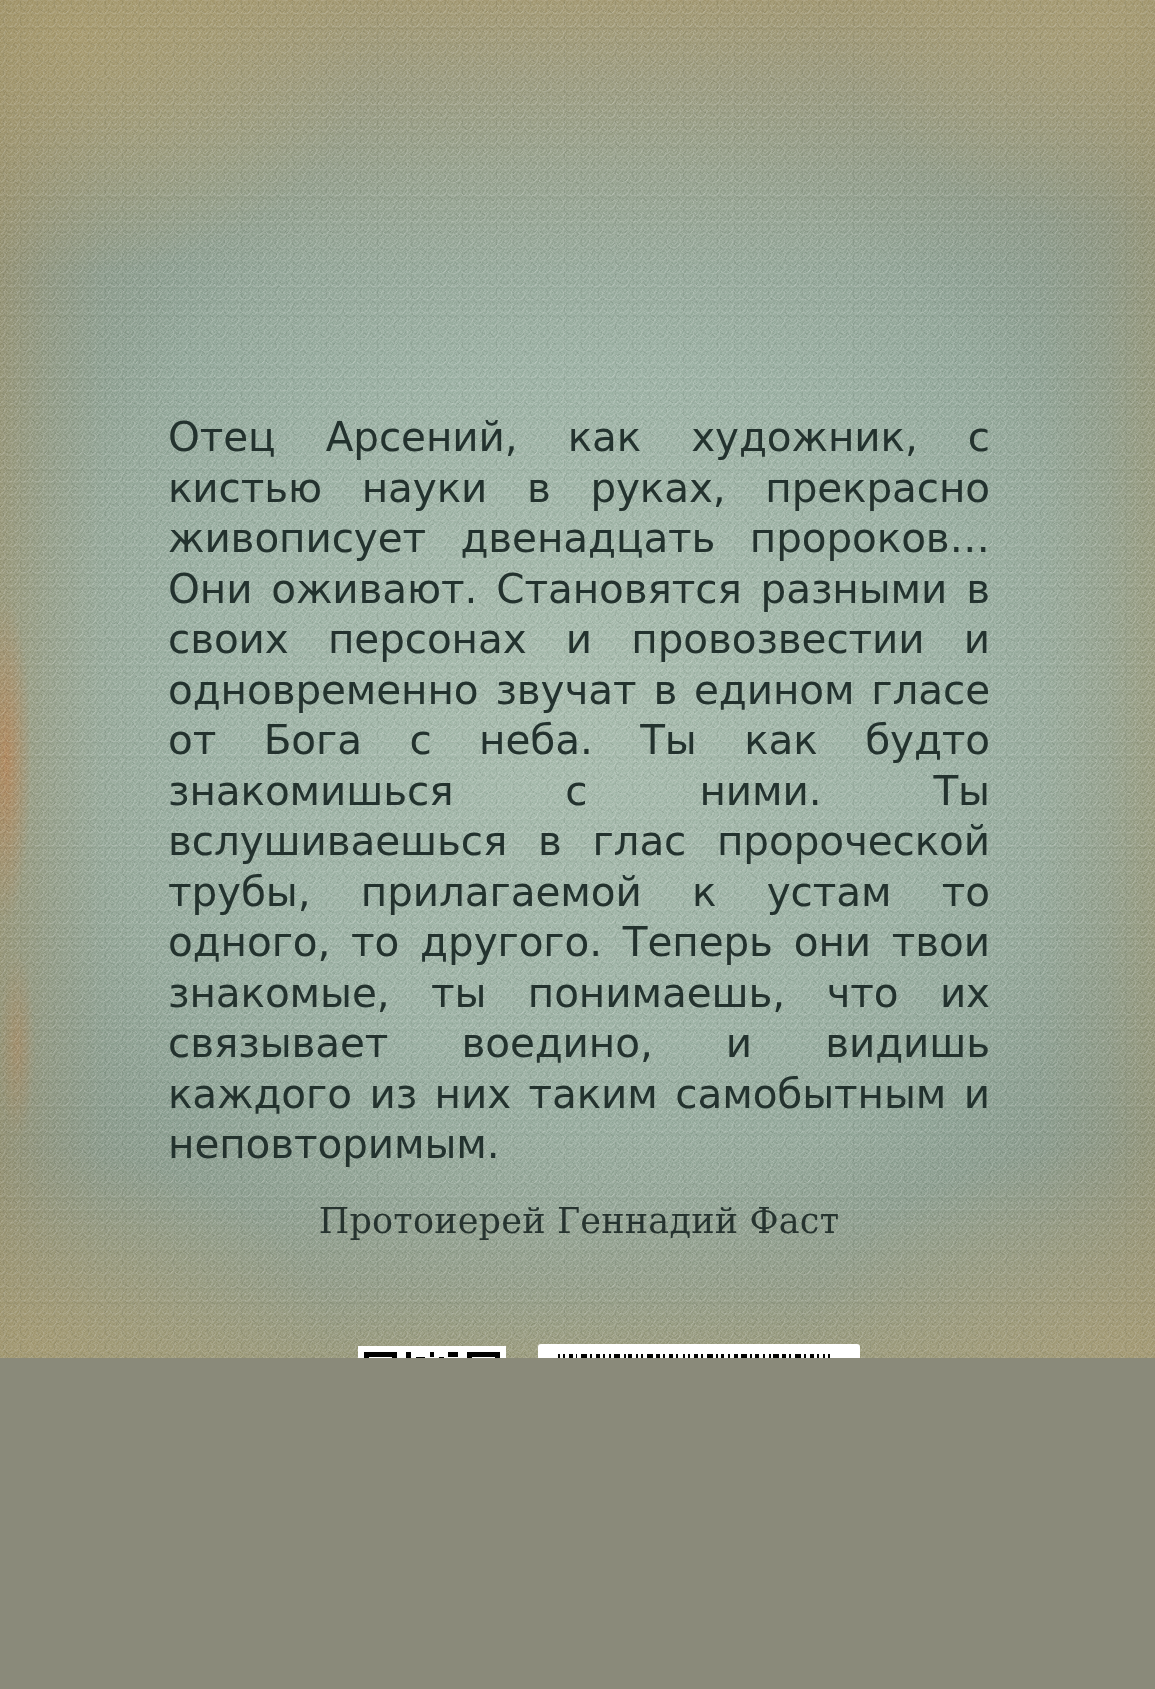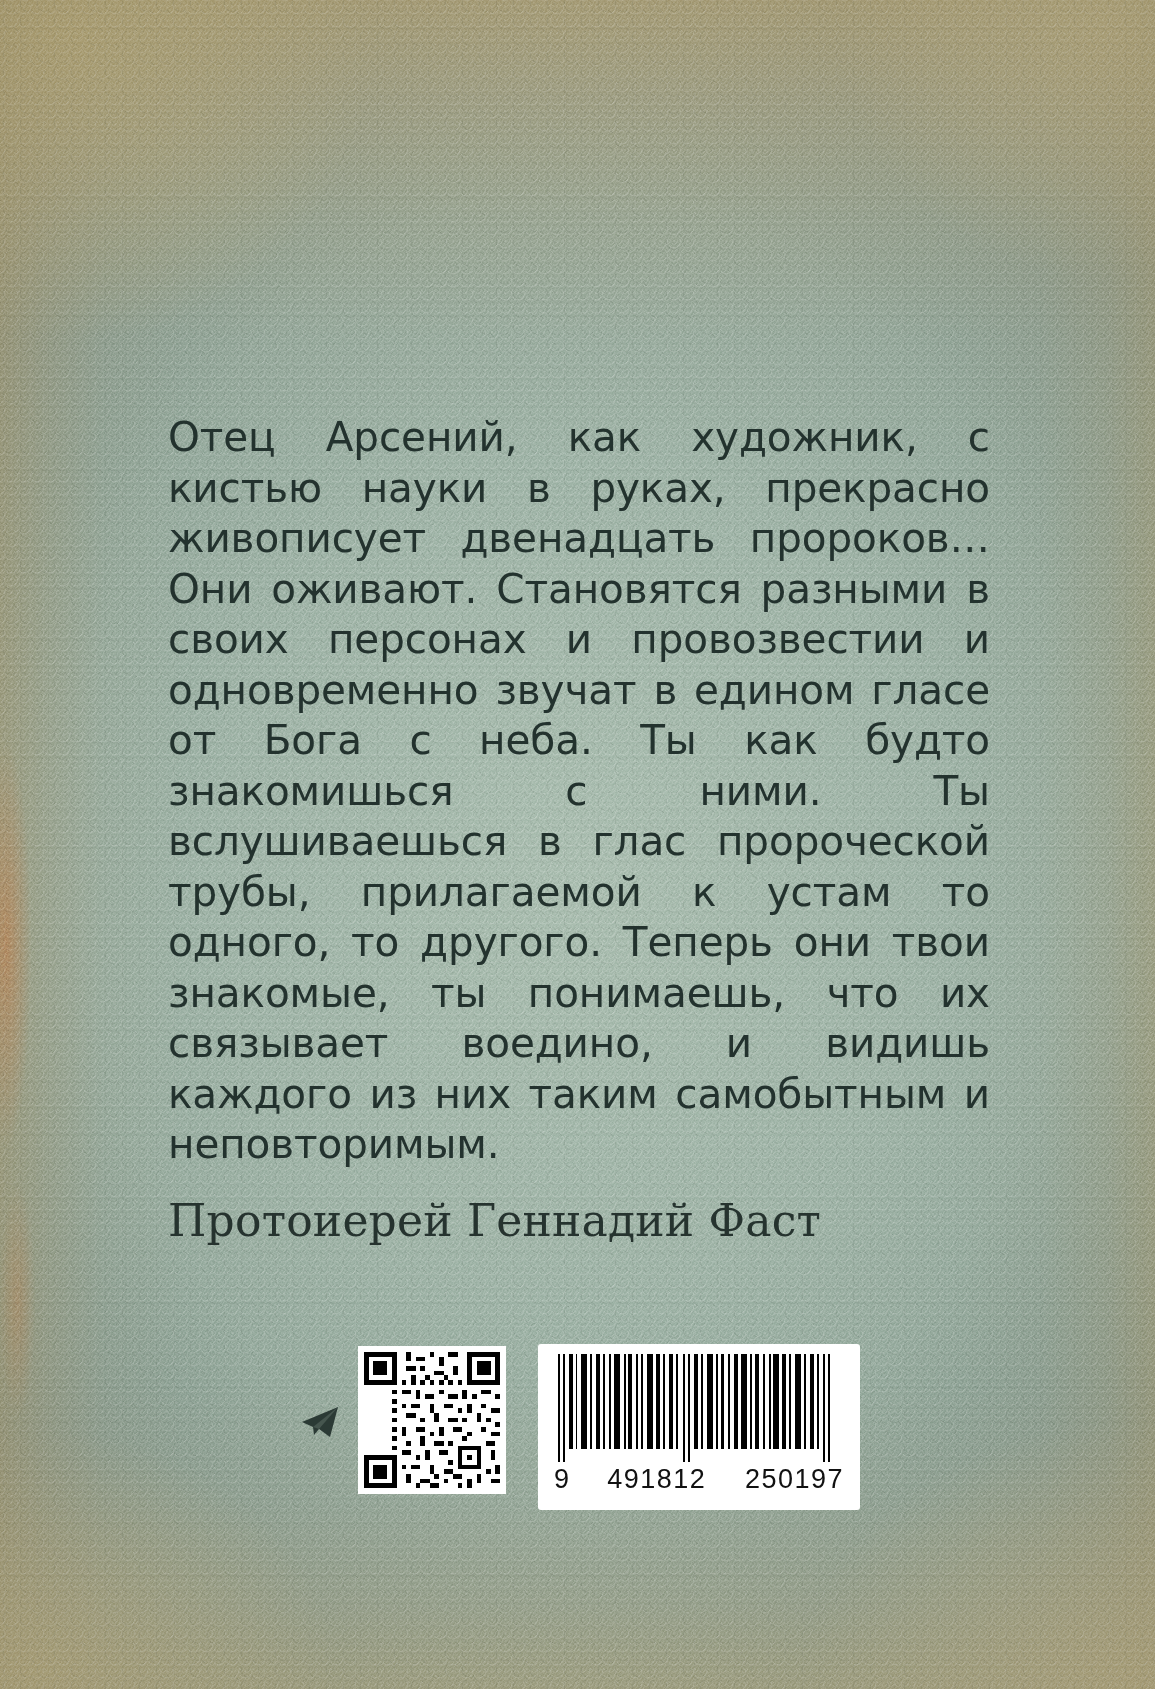--- a/index.html
+++ b/index.html
@@ -4,21 +4,21 @@
 <style>
   html, body {
     margin: 0;
     padding: 0;
     background: #8a8a7a;
   }
 
   .page {
     position: relative;
     width: 1155px;
-    height: 1689px;
+    height: 1358px;
     overflow: hidden;
     font-family: "Liberation Serif", serif;
     background-color: #ffffff;
   }
 
   
   .bg-base {
     position: absolute;
     inset: 0;
     background:
@@ -137,24 +137,24 @@
     line-height: 50.5px;
     color: #23322e;
     text-align: justify;
     text-align-last: left;
     letter-spacing: -0.1px;
     word-spacing: 1px;
   }
   .quote-attrib {
     margin: 30px 0 16px 0;
     font-family: "DejaVu Serif", serif;
-    font-size: 44px;
+    font-size: 35px;
     line-height: 42px;
     color: #26332f;
-    text-align: left;
+    text-align: center;
     letter-spacing: 0.2px;
   }
 
   
   .codes-row {
     position: absolute;
     left: 300px;
     top: 1340px;
     width: 580px;
     height: 210px;

